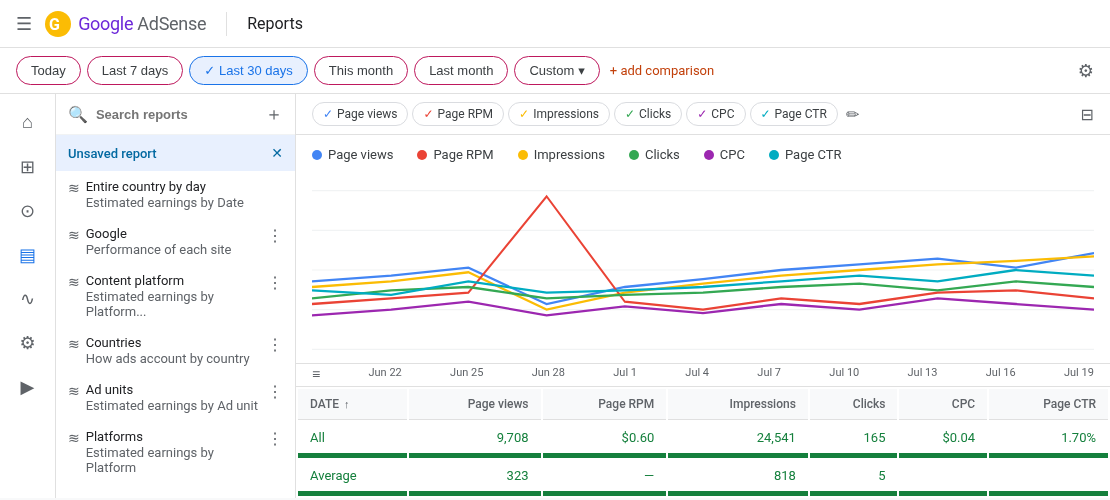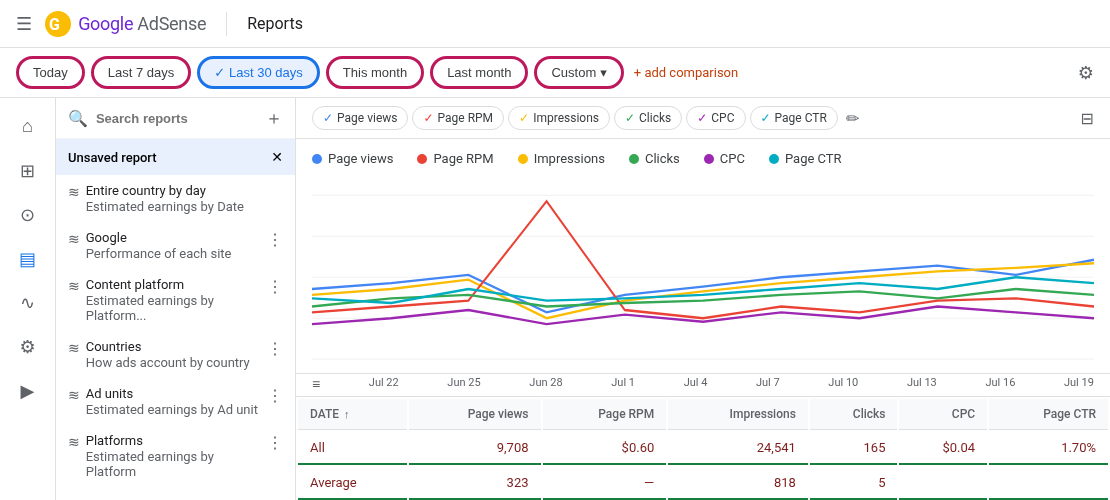--- a/index.html
+++ b/index.html
@@ -25,21 +25,21 @@
     .filter-bar {
       display: flex; align-items: center;
       background: #fff;
       border-bottom: 1px solid #e0e0e0;
       padding: 8px 16px;
       gap: 6px;
       flex-wrap: wrap;
     }
     .filter-btn {
       padding: 6px 14px;
-      border: 3px solid #be185d;
+      border: 1px solid #be185d;
       border-radius: 20px;
       background: #fff;
       cursor: pointer;
       font-size: 13px;
       color: #3c4043;
       display: flex; align-items: center; gap: 4px;
     }
     .filter-btn.active {
       background: #e8f0fe;
       border-color: #1a73e8;
@@ -85,21 +85,21 @@
     .search-input {
       border: none; outline: none; font-size: 13px; color: #202124; width: 100%; background: transparent; font-weight: bold;
     }
     .search-icon { color: #5f6368; font-size: 16px; }
     .add-icon { color: #5f6368; cursor: pointer; font-size: 18px; margin-left: auto; }
 
     .sidebar-report-active {
       display: flex; align-items: center; justify-content: space-between;
       padding: 10px 12px;
       background: #e8f0fe;
-      color: #000000;
+      color: #0369a1;
       font-weight: 500;
       cursor: pointer;
     }
     .sidebar-report-active span { font-size: 13px; }
 
     .sidebar-item {
       display: flex; align-items: flex-start; justify-content: space-between;
       padding: 8px 12px;
       cursor: pointer;
       border-radius: 0;
@@ -182,22 +182,22 @@
       font-weight: 500;
       color: #5f6368;
       border-bottom: 1px solid #e0e0e0;
       background: #f8f9fa;
       font-size: 12px;
     }
     .data-table th:first-child { text-align: left; }
     .data-table td {
       padding: 8px 12px;
       text-align: right;
-      border-bottom: 2px solid #15803d;
-      color: #7f1d1d;
+      border-bottom: 5px solid #15803d;
+      color: #15803d;
     }
     .data-table td:first-child { text-align: left; font-weight: 400; }
     .sort-icon { font-size: 11px; margin-left: 2px; }
   </style>
 </head>
 <body>
 
 <div class="top-header">
   <span class="hamburger-icon">☰</span>
   <div class="logo-area">
@@ -397,21 +397,21 @@
         <polyline fill="none" stroke="#34a853" stroke-width="2" points="0,115 85,108 168,105 252,115 336,112 420,110 504,105 588,102 672,108 756,100 840,105"></polyline>
 
         <polyline fill="none" stroke="#9c27b0" stroke-width="2" points="0,130 85,125 168,118 252,130 336,122 420,128 504,120 588,125 672,115 756,120 840,125"></polyline>
 
         <polyline fill="none" stroke="#00acc1" stroke-width="2" points="0,108 85,112 168,100 252,110 336,108 420,105 504,100 588,95 672,100 756,90 840,95"></polyline>
       </svg>
     </div>
 
     <div class="x-axis-labels" style="padding: 2px 16px 4px; font-size:11px; color:#5f6368; display:flex; justify-content:space-between;">
       <span style="color:#5f6368; font-size:14px;">≡</span>
-      <span>Jul 22</span>
+      <span>Jun 22</span>
       <span>Jun 25</span>
       <span>Jun 28</span>
       <span>Jul 1</span>
       <span>Jul 4</span>
       <span>Jul 7</span>
       <span>Jul 10</span>
       <span>Jul 13</span>
       <span>Jul 16</span>
       <span>Jul 19</span>
     </div>

